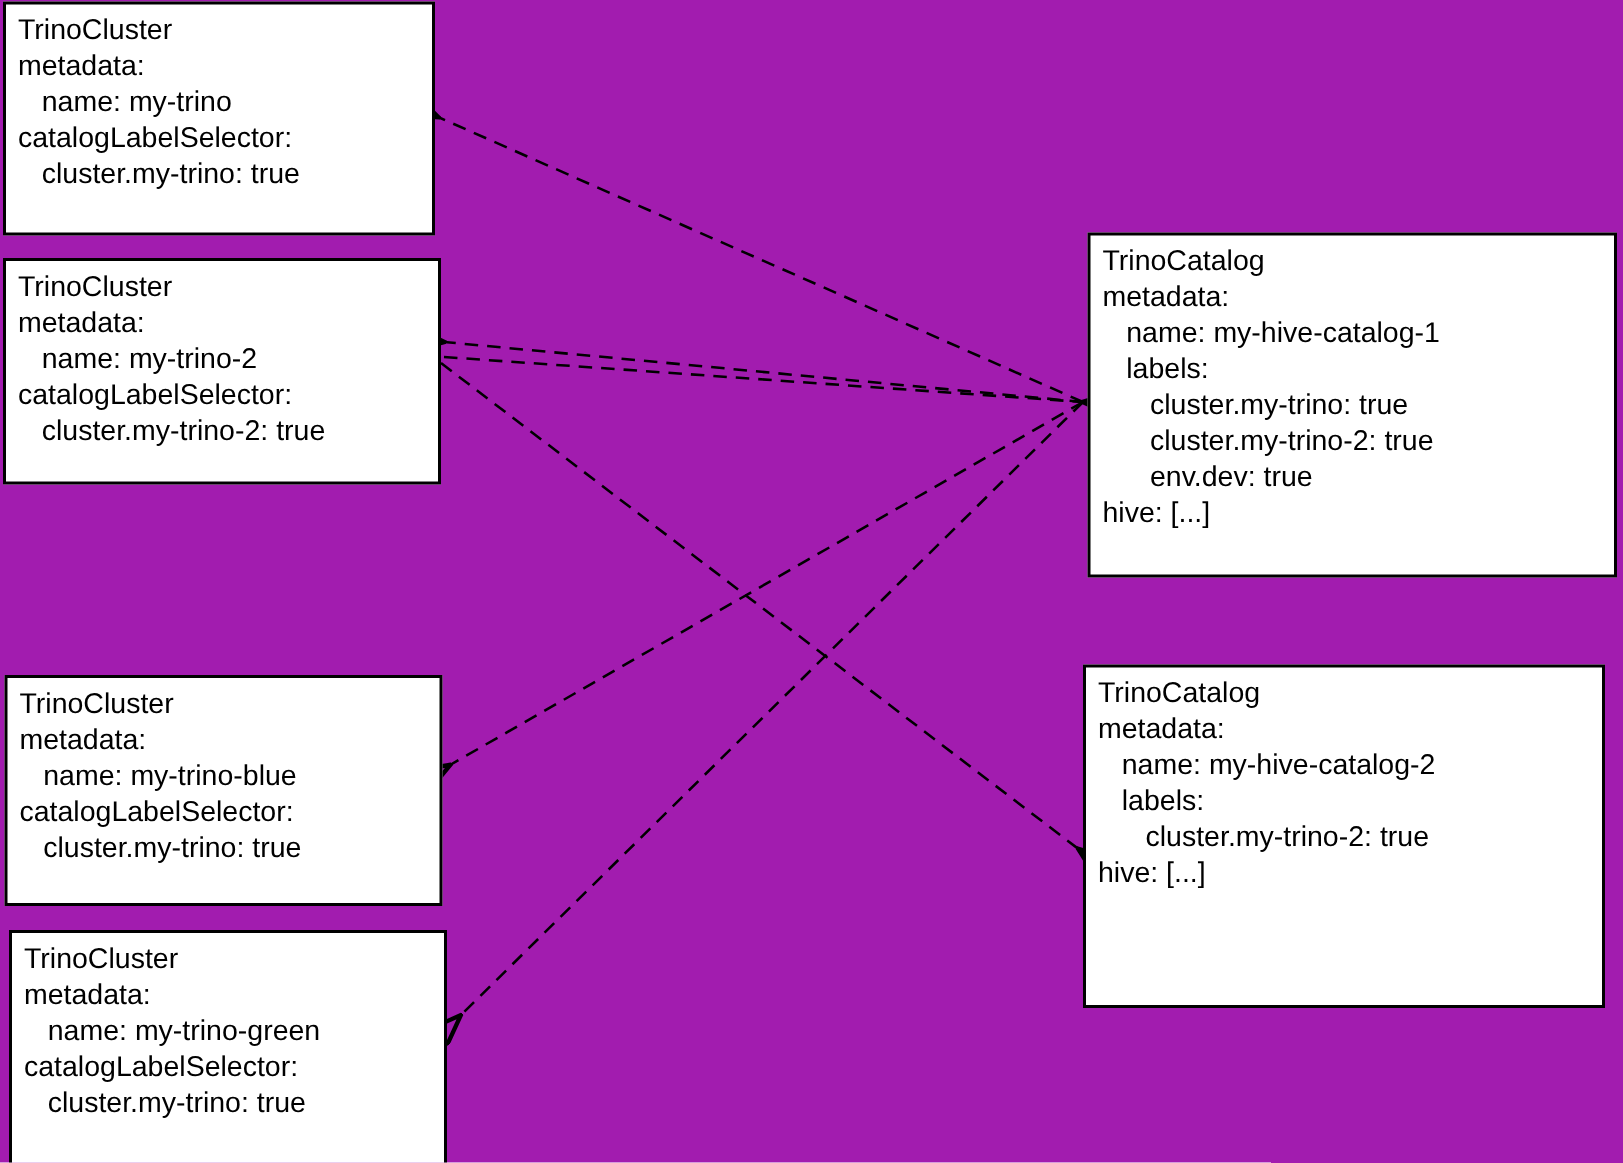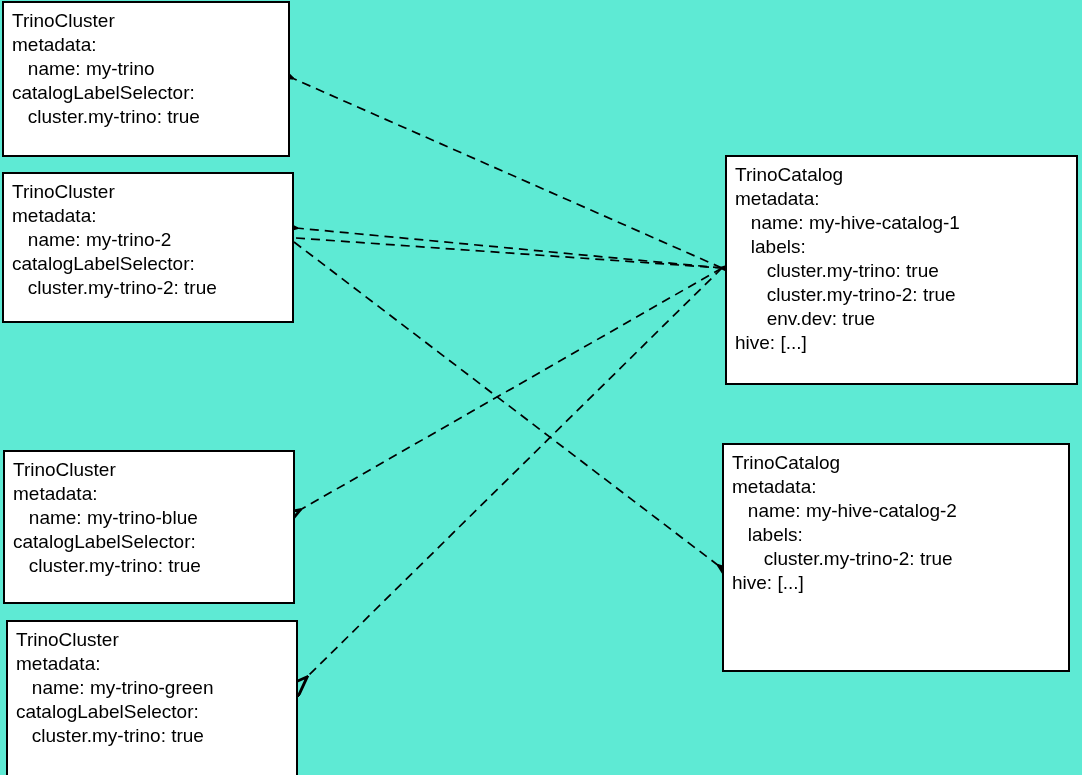--- a/index.html
+++ b/index.html
@@ -10,21 +10,21 @@
   body {
     width: 1082px;
     height: 775px;
     font-family: "Liberation Sans", sans-serif;
     overflow: hidden;
   }
   #diagram {
     position: relative;
     width: 1082px;
     height: 775px;
-    background: #5eead4;
+    background: #a21caf;
   }
   #edges {
     position: absolute;
     left: 0;
     top: 0;
     width: 1082px;
     height: 775px;
   }
   .node {
     position: absolute;

